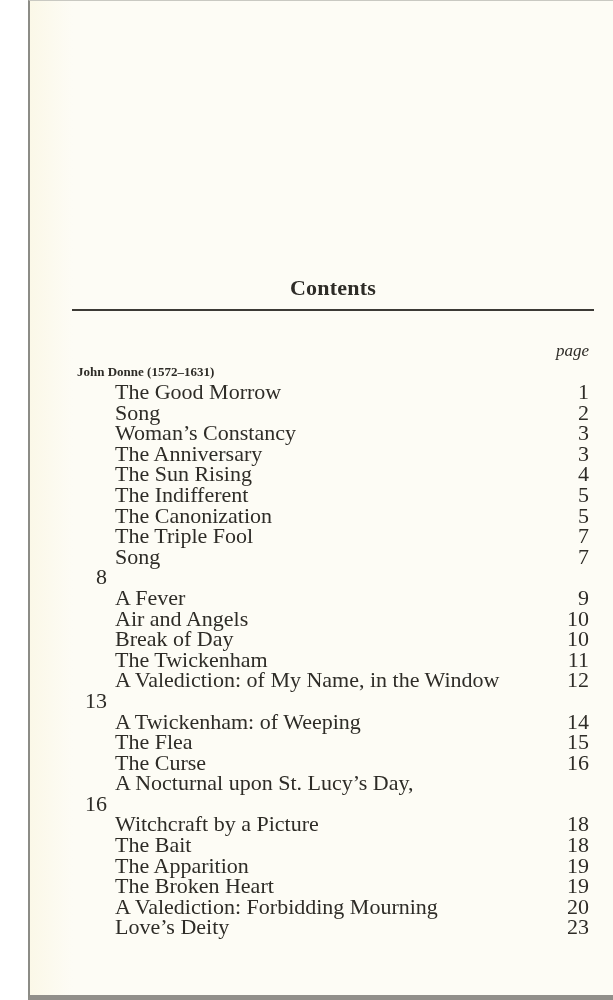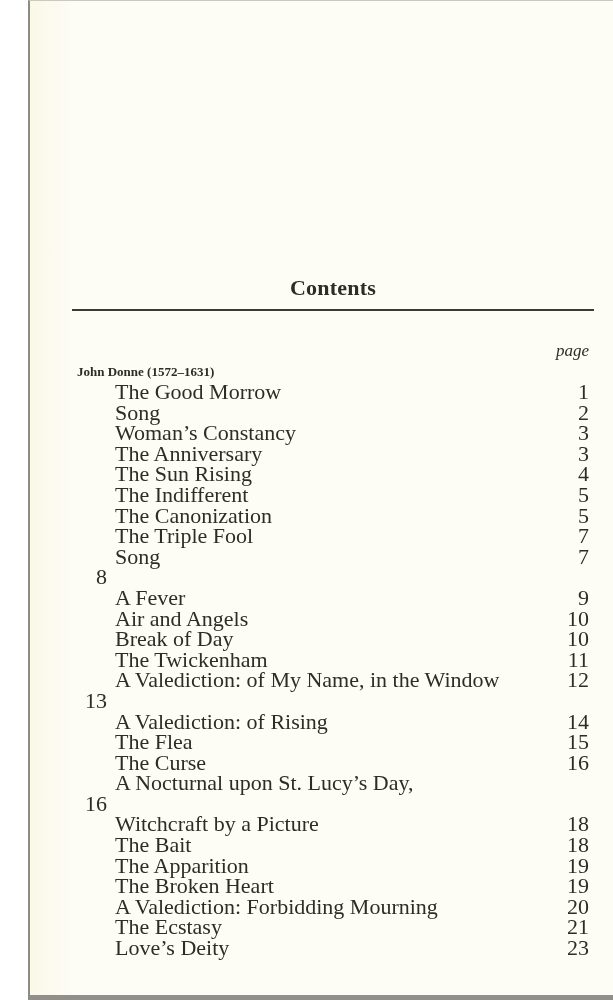--- a/index.html
+++ b/index.html
@@ -147,21 +147,21 @@
       <span class="p">11</span>
     </div>
     <div class="row">
       <span class="t">A Valediction: of My Name, in the Window</span>
       <span class="p">12</span>
     </div>
     <div class="row">
       <span class="p">13</span>
     </div>
     <div class="row">
-      <span class="t">A Valediction: of Rising</span>
+      <span class="t">A Twickenham: of Weeping</span>
       <span class="p">14</span>
     </div>
     <div class="row">
       <span class="t">The Flea</span>
       <span class="p">15</span>
     </div>
     <div class="row">
       <span class="t">The Curse</span>
       <span class="p">16</span>
     </div>
@@ -186,22 +186,18 @@
     </div>
     <div class="row">
       <span class="t">The Broken Heart</span>
       <span class="p">19</span>
     </div>
     <div class="row">
       <span class="t">A Valediction: Forbidding Mourning</span>
       <span class="p">20</span>
     </div>
     <div class="row">
-      <span class="t">The Ecstasy</span>
-      <span class="p">21</span>
-    </div>
-    <div class="row">
       <span class="t">Love’s Deity</span>
       <span class="p">23</span>
     </div>
 
   </div>
 </div>
 
 </body></html>

